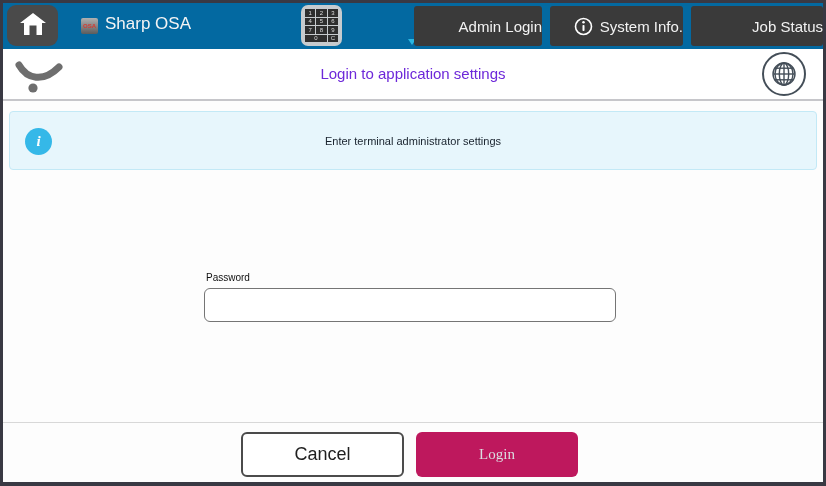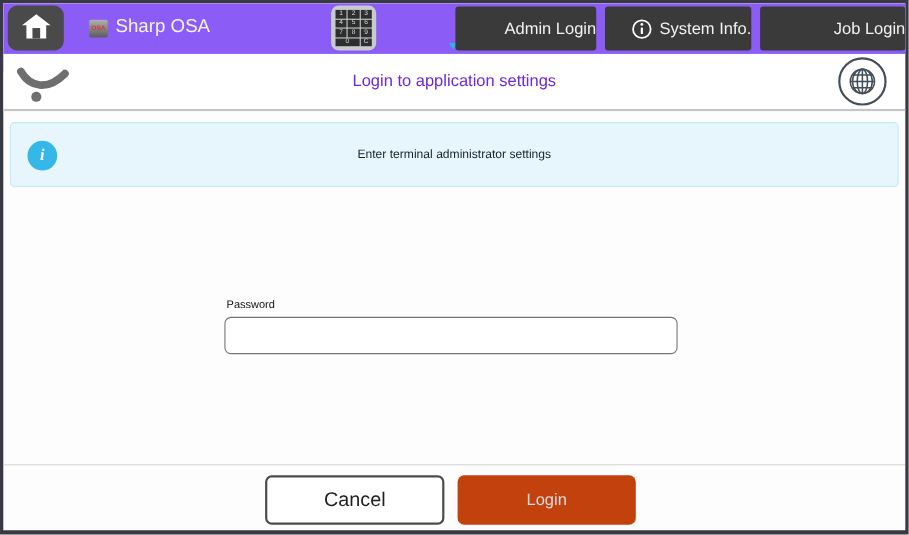--- a/index.html
+++ b/index.html
@@ -13,21 +13,21 @@
     width:826px; height:486px;
     background:#fdfdfd;
     border:3px solid #393943;
     border-bottom-width:4px;
     overflow:hidden;
   }
 
   
   .topbar {
     position:absolute; left:0; top:0; width:100%; height:63px;
-    background:#8b5cf6;
+    background:#0369a1;
   }
   .home-btn {
     position:absolute; left:4px; top:2px; width:51px; height:41px;
     background:#4a4a4a; border:none; border-radius:9px;
     display:flex; align-items:center; justify-content:center;
     cursor:pointer;
   }
   .osa-badge {
     position:absolute; left:78px; top:15px; width:17px; height:16px;
     background:linear-gradient(#b0b0b0,#5c5c5c);
@@ -134,23 +134,23 @@
   }
   .cancel-btn {
     position:absolute; left:238px; top:429px; width:163px; height:45px;
     background:#ffffff; border:2px solid #4b4b4b; border-radius:6px;
     font-size:18px; color:#1f1f1f;
     font-family:"Liberation Sans", sans-serif;
     cursor:pointer;
   }
   .login-btn {
     position:absolute; left:413px; top:429px; width:162px; height:45px;
-    background:#c2410c; border:none; border-radius:6px;
+    background:#be185d; border:none; border-radius:6px;
     font-size:15px; color:#dadde0;
-    font-family:Liberation Sans, sans-serif;
+    font-family:Liberation Serif, serif;
     cursor:pointer;
   }
 </style>
 </head>
 <body>
 
 <div class="screen">
 
   <div class="topbar">
     <button class="home-btn">
@@ -192,21 +192,21 @@
         <svg width="19" height="19" viewBox="0 0 19 19" style="display:block">
           <circle cx="9.5" cy="9.5" r="8" fill="none" stroke="#ffffff" stroke-width="1.6"></circle>
           <rect x="8.5" y="8" width="2" height="6" rx="0.8" fill="#ffffff"></rect>
           <circle cx="9.5" cy="5.2" r="1.25" fill="#ffffff"></circle>
         </svg>
       </span>
       <span>System Info.</span>
     </button>
 
     <button class="top-btn btn-jobstat">
-      <span>Job Login</span>
+      <span>Job Status</span>
     </button>
   </div>
 
   <div class="header">
     <button class="pull-tab">
       <span>
         <svg width="52" height="40" viewBox="0 0 52 40" style="display:block">
           <path d="M6 9 C 14 23, 30 27, 46 11" fill="none" stroke="#6e6e6e" stroke-width="7" stroke-linecap="round"></path>
           <circle cx="20" cy="32" r="4.6" fill="#6e6e6e"></circle>
         </svg>

